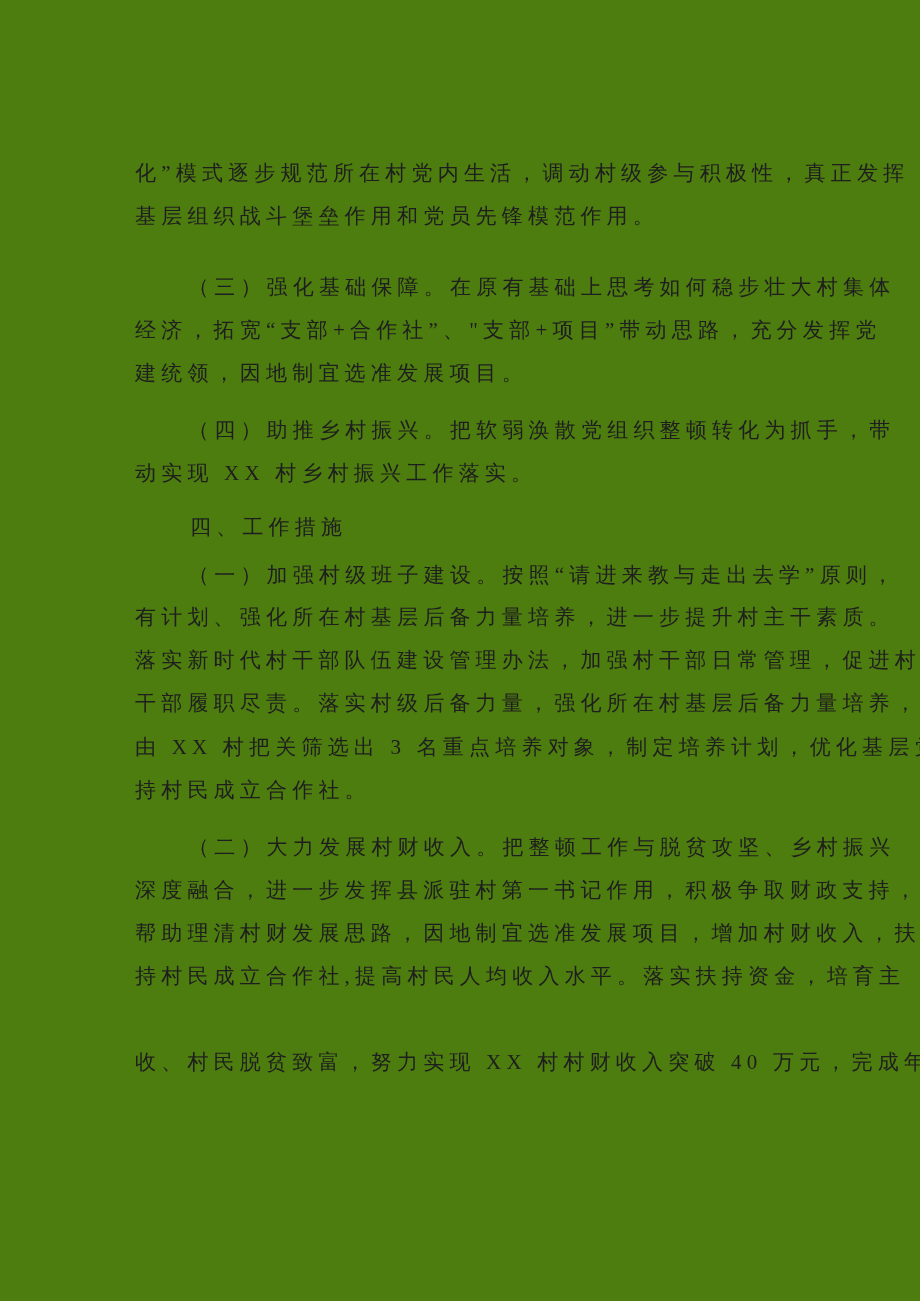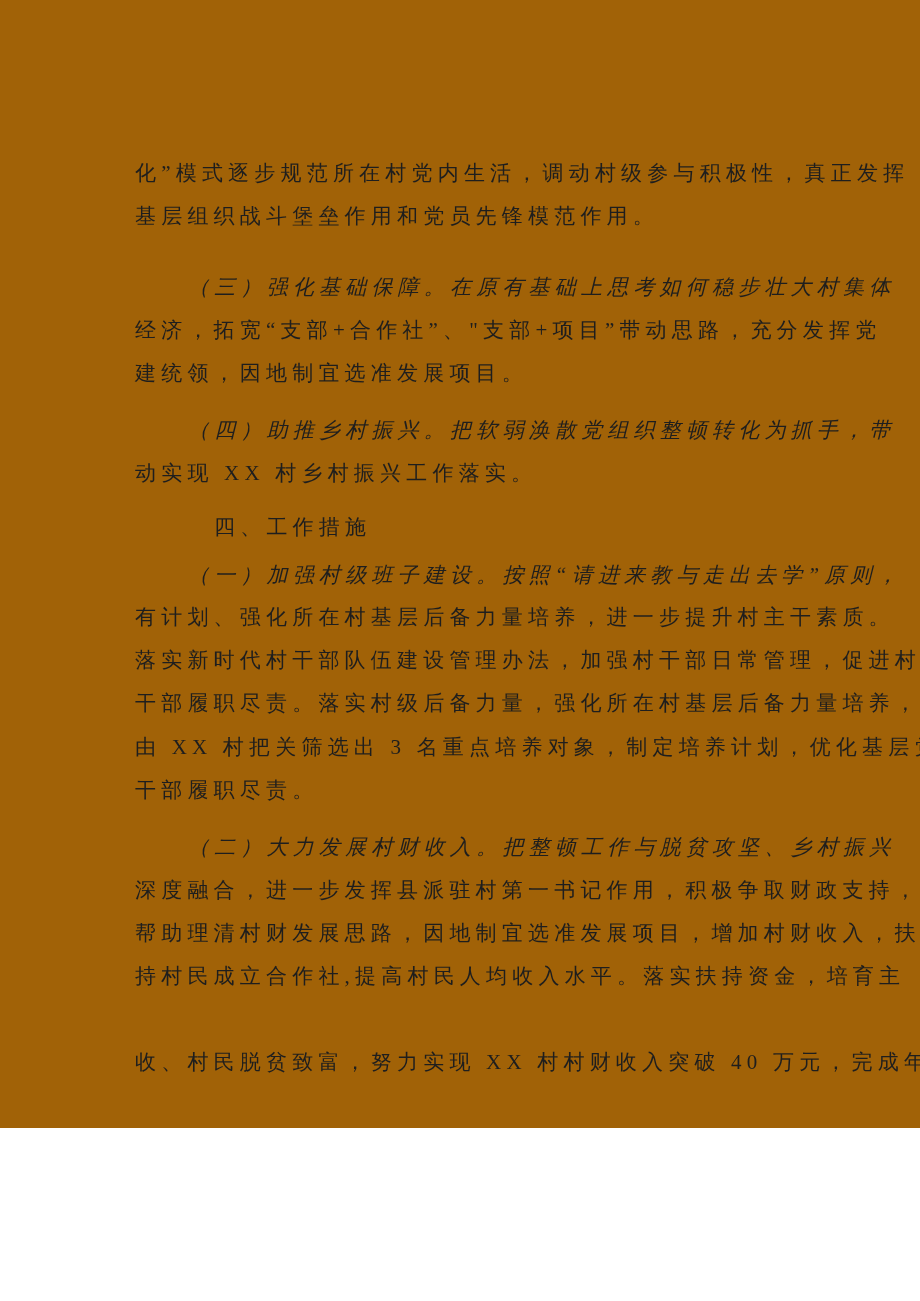--- a/index.html
+++ b/index.html
@@ -1,33 +1,33 @@
 <!DOCTYPE html>
 <html><head>
 <meta charset="utf-8">
 <style>
   html, body { margin: 0; padding: 0; background: #ffffff; }
   body { width: 920px; height: 1301px; position: relative; overflow: hidden; }
   .page {
-    position: absolute; left: 0; top: 0; width: 920px; height: 1128px; background: #a16207;
+    position: absolute; left: 0; top: 0; width: 920px; height: 1301px; background: #4d7c0f;
   }
   .line {
     position: absolute;
     left: 135px;
     width: 660px;
     height: 30px;
     font-family: "Liberation Serif", "DejaVu Serif", serif;
     font-size: 21px;
     line-height: 30px;
     color: #1e1e1e;
     letter-spacing: 5.2px;
     white-space: nowrap;
   }
-  .indent2 { left: 188px; font-style: italic; }
-  .indent-heading { left: 190px; margin-left: 24px; }
+  .indent2 { left: 188px; }
+  .indent-heading { left: 190px; }
 </style>
 </head>
 <body>
 
 <div class="page">
   <div class="line" style="top:158px">化”模式逐步规范所在村党内生活，调动村级参与积极性，真正发挥</div>
   <div class="line" style="top:201px">基层组织战斗堡垒作用和党员先锋模范作用。</div>
 
   <div class="line indent2" style="top:272px">（三）强化基础保障。在原有基础上思考如何稳步壮大村集体</div>
   <div class="line" style="top:315px">经济，拓宽“支部+合作社”、"支部+项目”带动思路，充分发挥党</div>
@@ -36,20 +36,20 @@
   <div class="line" style="top:458px">动实现 XX 村乡村振兴工作落实。</div>
   <div class="line indent2" style="top:415px">（四）助推乡村振兴。把软弱涣散党组织整顿转化为抓手，带</div>
 
   <div class="line indent-heading" style="top:512px">四、工作措施</div>
 
   <div class="line indent2" style="top:560px">（一）加强村级班子建设。按照“请进来教与走出去学”原则，</div>
   <div class="line" style="top:602px">有计划、强化所在村基层后备力量培养，进一步提升村主干素质。</div>
   <div class="line" style="top:645px">落实新时代村干部队伍建设管理办法，加强村干部日常管理，促进村</div>
   <div class="line" style="top:688px">干部履职尽责。落实村级后备力量，强化所在村基层后备力量培养，</div>
   <div class="line" style="top:732px">由 XX 村把关筛选出 3 名重点培养对象，制定培养计划，优化基层党</div>
-  <div class="line" style="top:775px">干部履职尽责。</div>
+  <div class="line" style="top:775px">持村民成立合作社。</div>
 
   <div class="line indent2" style="top:832px">（二）大力发展村财收入。把整顿工作与脱贫攻坚、乡村振兴</div>
   <div class="line" style="top:875px">深度融合，进一步发挥县派驻村第一书记作用，积极争取财政支持，</div>
   <div class="line" style="top:918px">帮助理清村财发展思路，因地制宜选准发展项目，增加村财收入，扶</div>
   <div class="line" style="top:961px">持村民成立合作社,提高村民人均收入水平。落实扶持资金，培育主</div>
   <div class="line" style="top:1047px">收、村民脱贫致富，努力实现 XX 村村财收入突破 40 万元，完成年</div>
 </div>
 
 </body></html>

